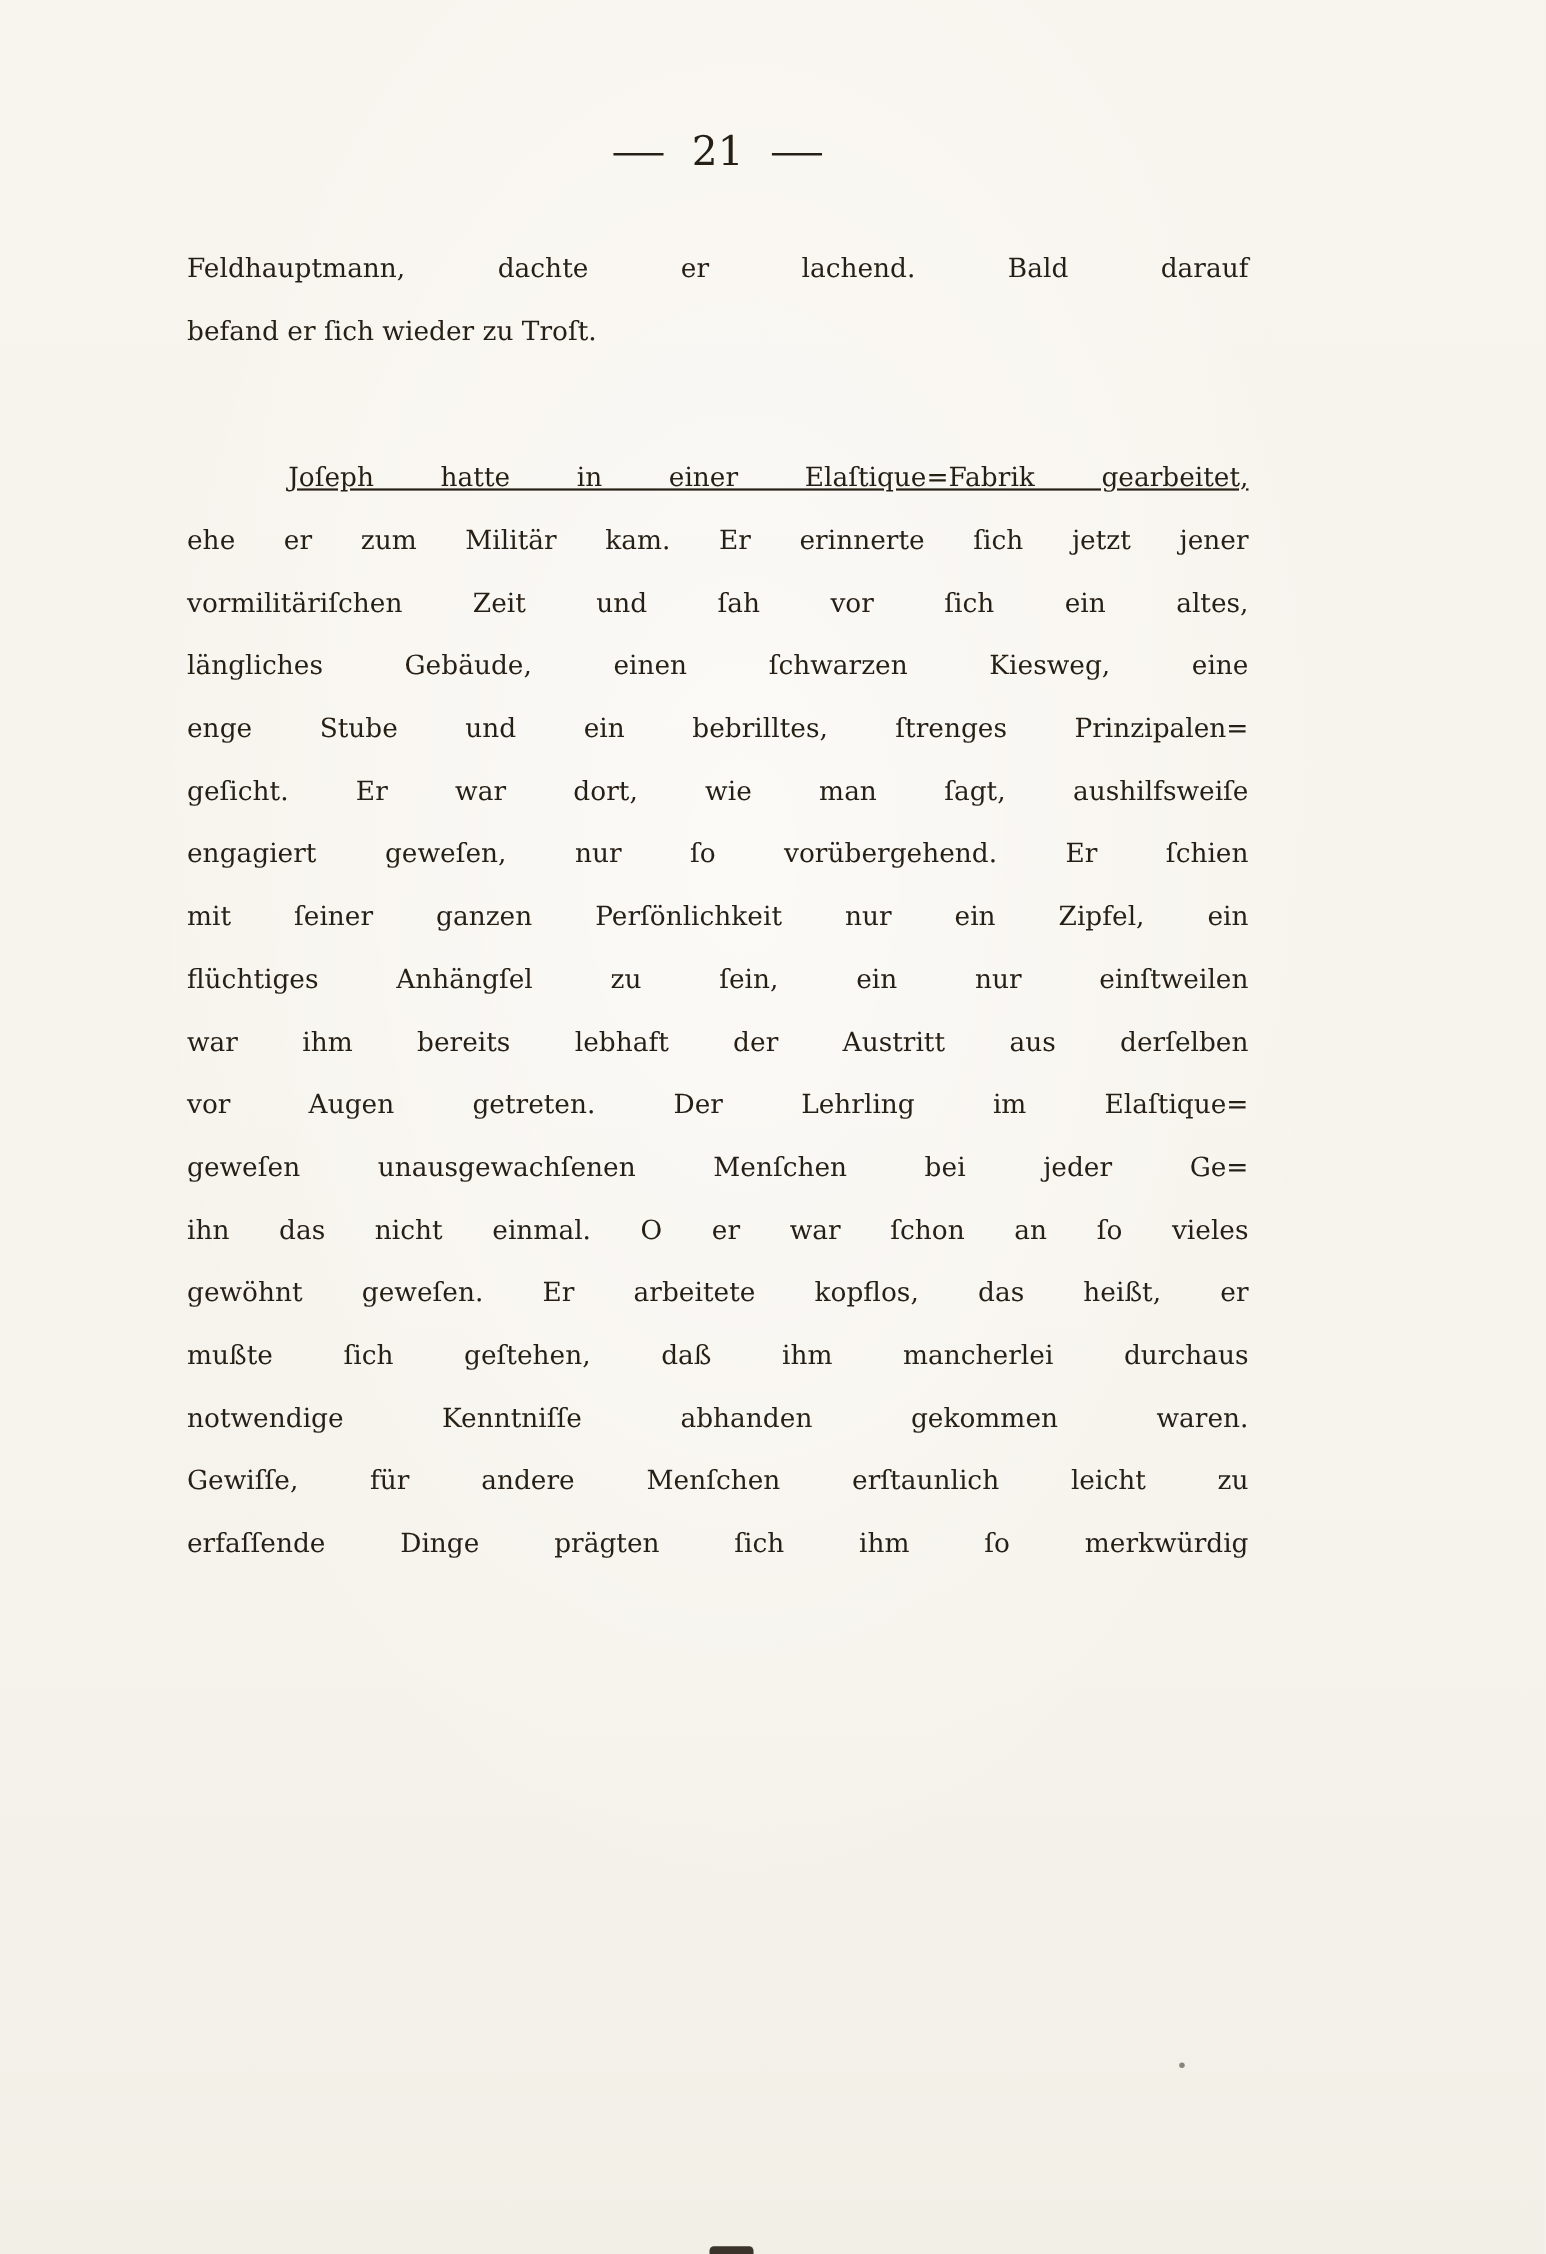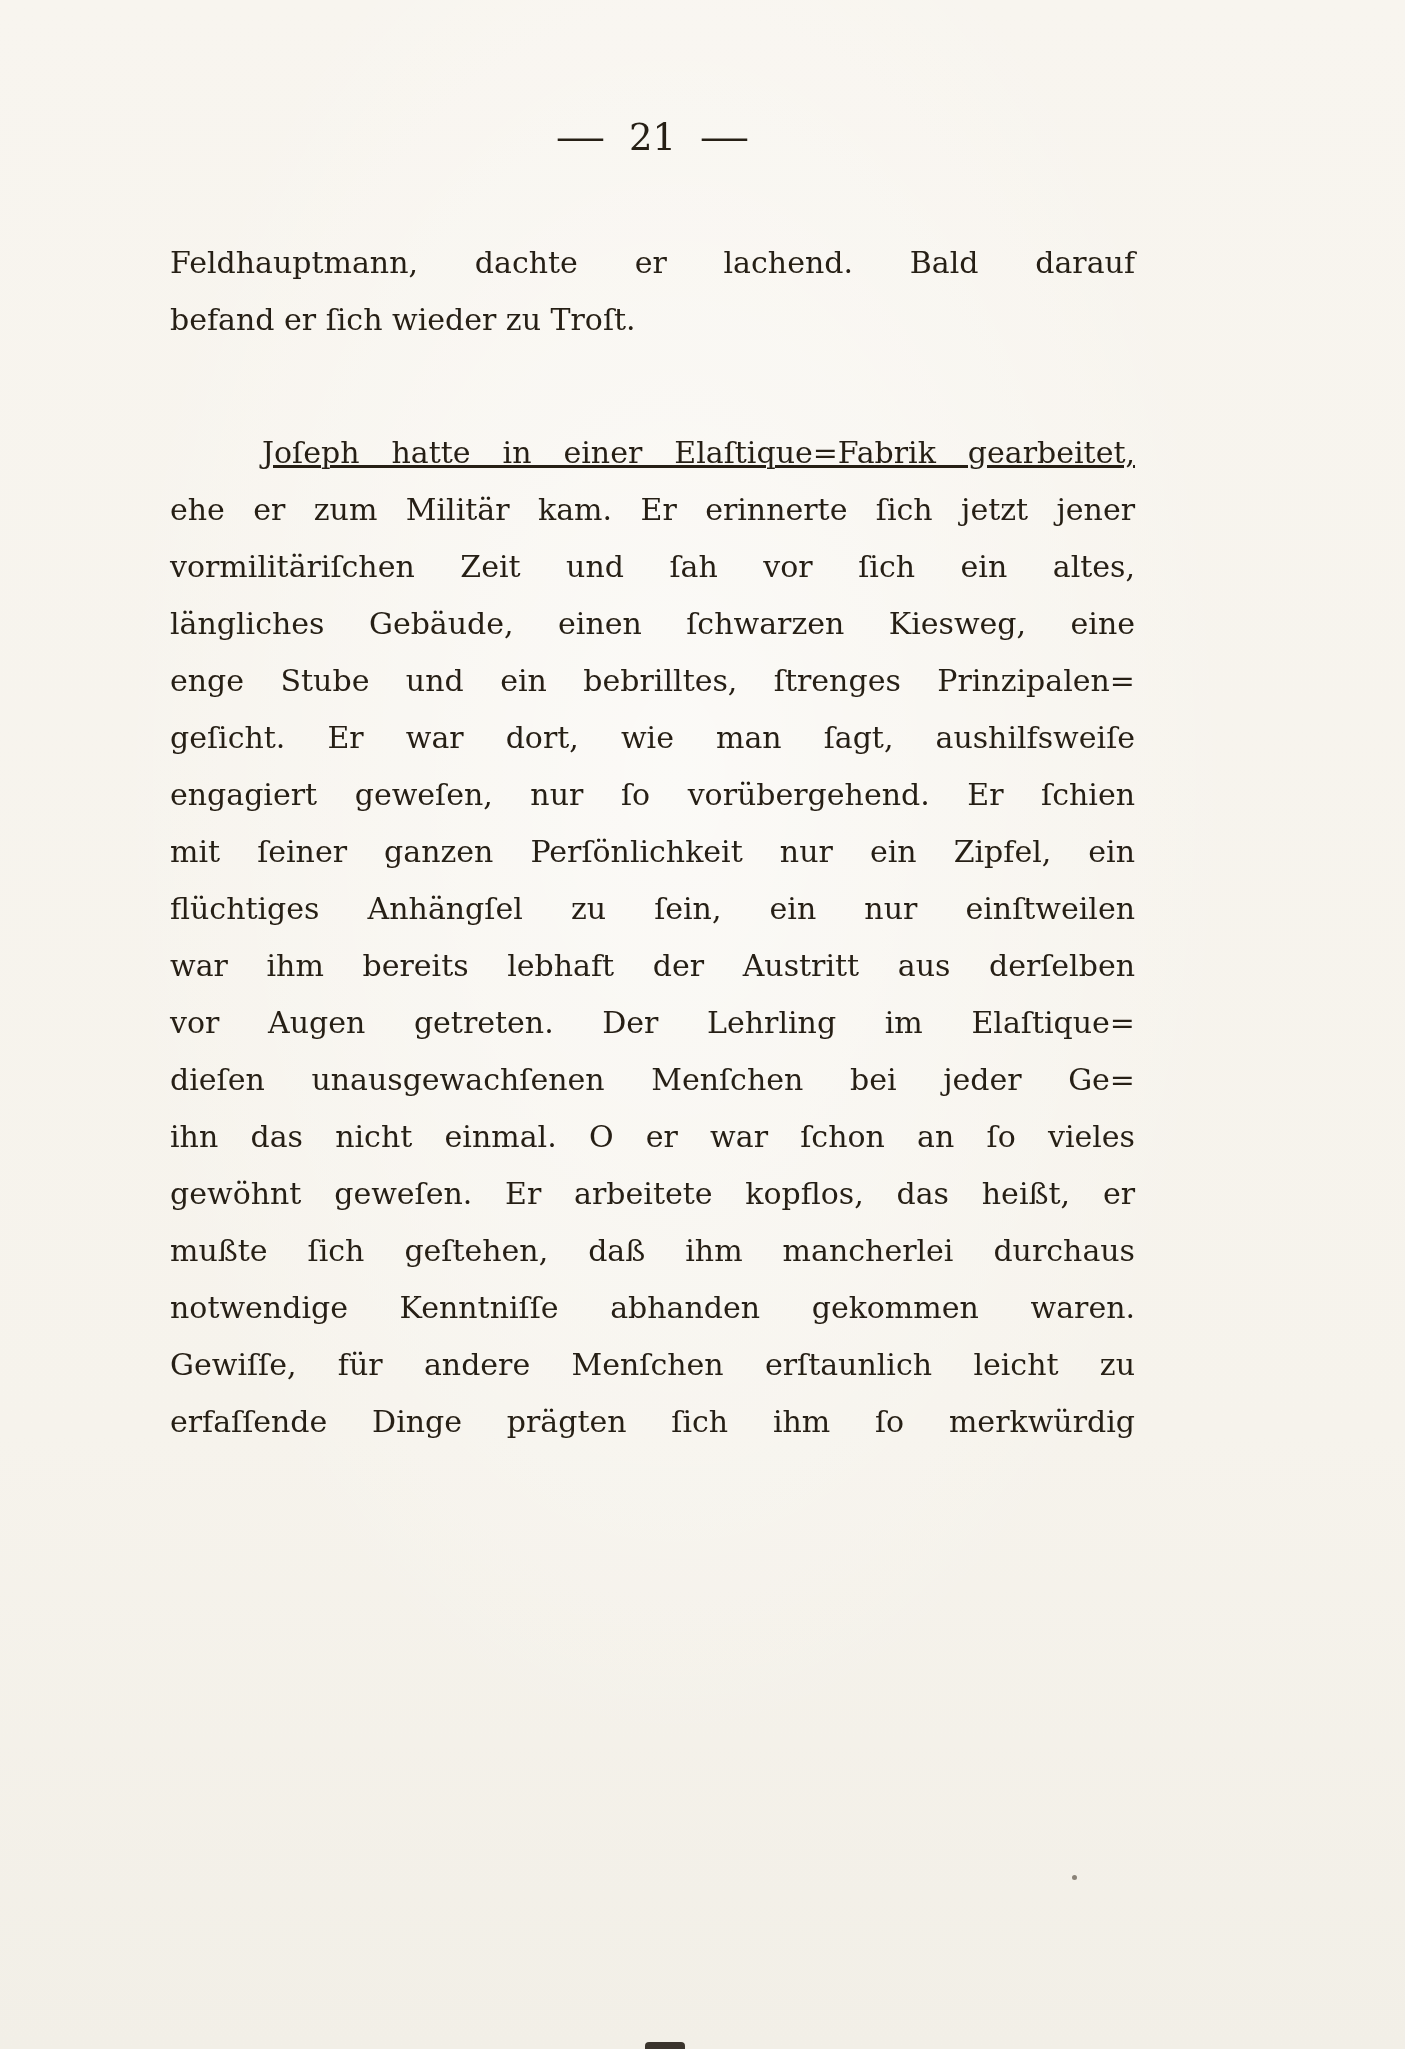--- a/index.html
+++ b/index.html
@@ -29,22 +29,22 @@
     align-items: center;
     gap: 30px;
     font-size: 37px;
     line-height: 40px;
   }
   .page-header .dash {
     display: inline-block;
     transform: scaleX(1.35);
   }
   .text-block {
-    margin-top: 76px;
-    font-size: 30px;
+    margin-top: 58px;
+    font-size: 24px;
     line-height: 57px;
     font-weight: 500;
   }
   .paragraph + .paragraph {
     margin-top: 76px;
   }
   .line {
     height: 57px;
     text-align: justify;
     text-align-last: justify;
@@ -97,21 +97,21 @@
         <div class="line">ehe er zum Militär kam. Er erinnerte ſich jetzt jener</div>
         <div class="line">vormilitäriſchen Zeit und ſah vor ſich ein altes,</div>
         <div class="line">längliches Gebäude, einen ſchwarzen Kiesweg, eine</div>
         <div class="line">enge Stube und ein bebrilltes, ſtrenges Prinzipalen=</div>
         <div class="line">geſicht. Er war dort, wie man ſagt, aushilfsweiſe</div>
         <div class="line">engagiert geweſen, nur ſo vorübergehend. Er ſchien</div>
         <div class="line">mit ſeiner ganzen Perſönlichkeit nur ein Zipfel, ein</div>
         <div class="line">flüchtiges Anhängſel zu ſein, ein nur einſtweilen</div>
         <div class="line">war ihm bereits lebhaft der Austritt aus derſelben</div>
         <div class="line">vor Augen getreten. Der Lehrling im Elaſtique=</div>
-        <div class="line">dieſen unausgewachſenen Menſchen bei jeder Ge=</div>
+        <div class="line">geweſen unausgewachſenen Menſchen bei jeder Ge=</div>
         <div class="line">ihn das nicht einmal. O er war ſchon an ſo vieles</div>
         <div class="line">gewöhnt geweſen. Er arbeitete kopflos, das heißt, er</div>
         <div class="line">mußte ſich geſtehen, daß ihm mancherlei durchaus</div>
         <div class="line">notwendige Kenntniſſe abhanden gekommen waren.</div>
         <div class="line">Gewiſſe, für andere Menſchen erſtaunlich leicht zu</div>
         <div class="line">erfaſſende Dinge prägten ſich ihm ſo merkwürdig</div>
       </div>
     </div>
 
   <div class="scan-speck"></div>

